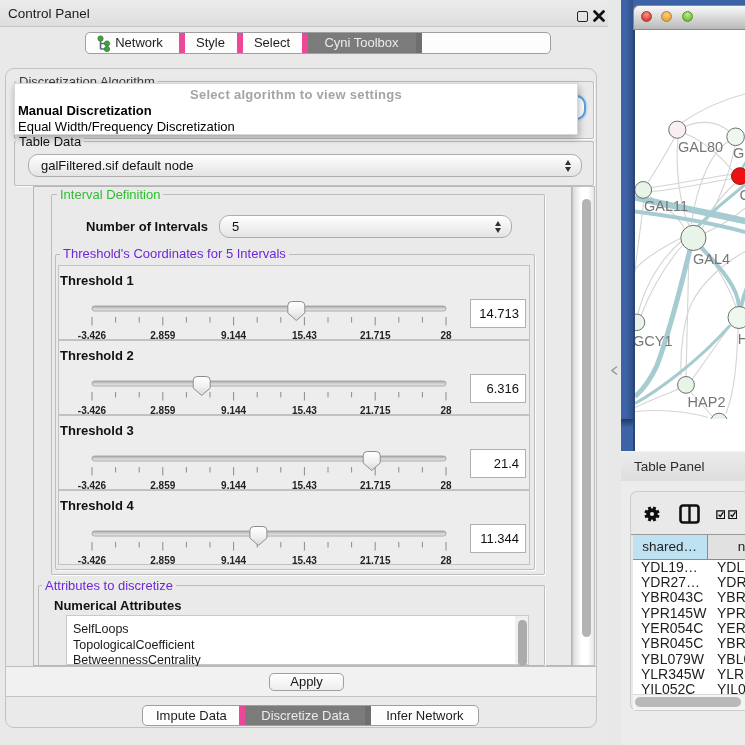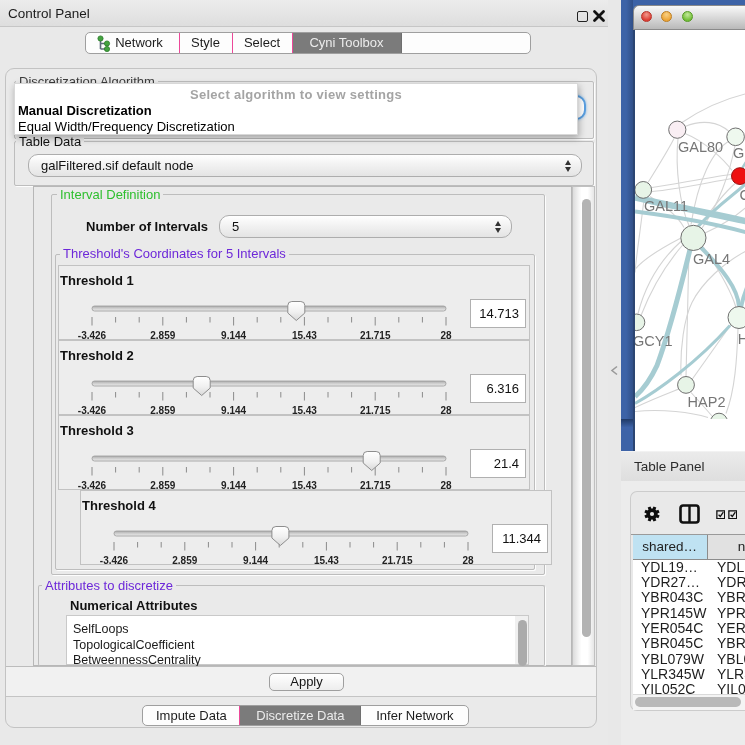--- a/index.html
+++ b/index.html
@@ -15,21 +15,21 @@
   .combo .ct{position:absolute;left:12px;top:3px;}
   .spin{position:absolute;right:9px;top:50%;width:7px;height:16px;margin-top:-8px;}
   .spin:before{content:"";position:absolute;left:0;top:2px;border-left:3.5px solid transparent;
      border-right:3.5px solid transparent;border-bottom:5px solid #333;}
   .spin:after{content:"";position:absolute;left:0;bottom:2px;border-left:3.5px solid transparent;
      border-right:3.5px solid transparent;border-top:5px solid #333;}
   .bluet{color:#6d28d9;font-size:13px;}
   .seg{position:absolute;background:#fdfdfd;border:1px solid #9f9f9f;border-radius:5px;
        display:flex;overflow:hidden;box-sizing:border-box;}
   .seg>div{font-size:13px;color:#1c1c1c;text-align:center;line-height:20px;
-       border-right:1px solid #ec4899;white-space:nowrap;}
+       border-right:6px solid #ec4899;white-space:nowrap;}
   .seg>div:last-child{border-right:none;}
   .seg>div.sel{background:#7b7b7b;color:#ececec;border-right-color:#6f6f6f;}
   .tpanel{position:absolute;left:58px;width:472px;height:75px;background:#ededed;
           border:1px solid #c2c2c2;box-sizing:border-box;}
   .tlabel{position:absolute;left:1px;top:7px;font-size:13px;font-weight:bold;color:#111;}
   .vbox{position:absolute;left:411px;top:33px;width:56px;height:29px;background:#fff;
         border:1px solid #b0b0b0;box-sizing:border-box;font-size:13px;color:#111;
         text-align:right;line-height:27px;padding-right:6px;}
 </style>
 </head>
@@ -208,21 +208,21 @@
     <text x="33.0" y="73" font-size="10" font-weight="bold" fill="#222" text-anchor="middle" font-family="Liberation Sans, sans-serif">-3.426</text>
       <text x="103.8" y="73" font-size="10" font-weight="bold" fill="#222" text-anchor="middle" font-family="Liberation Sans, sans-serif">2.859</text>
       <text x="174.6" y="73" font-size="10" font-weight="bold" fill="#222" text-anchor="middle" font-family="Liberation Sans, sans-serif">9.144</text>
       <text x="245.4" y="73" font-size="10" font-weight="bold" fill="#222" text-anchor="middle" font-family="Liberation Sans, sans-serif">15.43</text>
       <text x="316.2" y="73" font-size="10" font-weight="bold" fill="#222" text-anchor="middle" font-family="Liberation Sans, sans-serif">21.715</text>
       <text x="387.0" y="73" font-size="10" font-weight="bold" fill="#222" text-anchor="middle" font-family="Liberation Sans, sans-serif">28</text>
     <path d="M 304.2 39.5 Q 304.2 35.5 308.2 35.5 L 317.2 35.5 Q 321.2 35.5 321.2 39.5 L 321.2 47 L 312.7 54.5 L 304.2 47 Z" fill="url(#thg)" stroke="#8d8d8d" stroke-width="1"></path>
   </svg>
   <div class="vbox">21.4</div>
 </div>
-<div class="tpanel" style="top:489.5px;margin-left:22px;">
+<div class="tpanel" style="top:489.5px;">
   <div class="tlabel">Threshold 4</div>
   <svg width="470" height="73" style="position:absolute;left:0;top:0;">
     <defs>
         <linearGradient id="thg" x1="0" y1="0" x2="0" y2="1">
       <stop offset="0" stop-color="#ffffff"></stop>
           <stop offset="0.55" stop-color="#f0f0f0"></stop>
           <stop offset="1" stop-color="#d8d8d8"></stop>
     </linearGradient>
       </defs>
     <rect x="33.0" y="40" width="354.0" height="5" rx="2.5" fill="url(#trg489)" stroke="#9a9a9a" stroke-width="0.8"></rect>
@@ -255,21 +255,21 @@
       <text x="245.4" y="73" font-size="10" font-weight="bold" fill="#222" text-anchor="middle" font-family="Liberation Sans, sans-serif">15.43</text>
       <text x="316.2" y="73" font-size="10" font-weight="bold" fill="#222" text-anchor="middle" font-family="Liberation Sans, sans-serif">21.715</text>
       <text x="387.0" y="73" font-size="10" font-weight="bold" fill="#222" text-anchor="middle" font-family="Liberation Sans, sans-serif">28</text>
     <path d="M 190.9 39.5 Q 190.9 35.5 194.9 35.5 L 203.9 35.5 Q 207.9 35.5 207.9 39.5 L 207.9 47 L 199.4 54.5 L 190.9 47 Z" fill="url(#thg)" stroke="#8d8d8d" stroke-width="1"></path>
   </svg>
   <div class="vbox">11.344</div>
 </div>
 
 <div class="abs etched" style="left:38px;top:585px;width:505px;height:80px;border-bottom:none;"></div>
 <div class="gtitle bluet" style="left:42px;top:579px;">Attributes to discretize</div>
-<div class="abs" style="left:70px;top:598px;font-size:13px;font-weight:bold;color:#111;">Numerical Attributes</div>
+<div class="abs" style="left:54px;top:598px;font-size:13px;font-weight:bold;color:#111;">Numerical Attributes</div>
 <div class="abs" style="left:66px;top:615px;width:449px;height:50px;background:#fff;border:1px solid #c9c9c9;border-right:none;box-sizing:border-box;">
   <div style="font-size:12.5px;color:#1a1a1a;padding:6px 0 0 6px;line-height:15.5px;">SelfLoops<br>TopologicalCoefficient<br>BetweennessCentrality</div>
 </div>
 <div class="abs" style="left:515px;top:615px;width:14px;height:50px;background:#f0f0f0;border:1px solid #c9c9c9;border-left:none;box-sizing:border-box;"></div>
 <div class="abs" style="left:517.5px;top:620px;width:9px;height:46px;background:#ababab;border-radius:4.5px;"></div>
 
 <div class="abs" style="left:572px;top:186px;width:23px;height:480px;background:linear-gradient(90deg,#dcdcdc,#ffffff 40%,#ffffff 70%,#e6e6e6);border:1px solid #c0c0c0;box-sizing:border-box;"></div>
 <div class="abs" style="left:582px;top:199px;width:9px;height:438px;background:#b3b3b3;border-radius:4.5px;"></div>
 
 <div class="abs" style="left:6px;top:666px;width:590px;height:31px;background:#f1f1f1;border-top:1px solid #bcbcbc;border-bottom:1px solid #c4c4c4;box-sizing:border-box;"></div>

